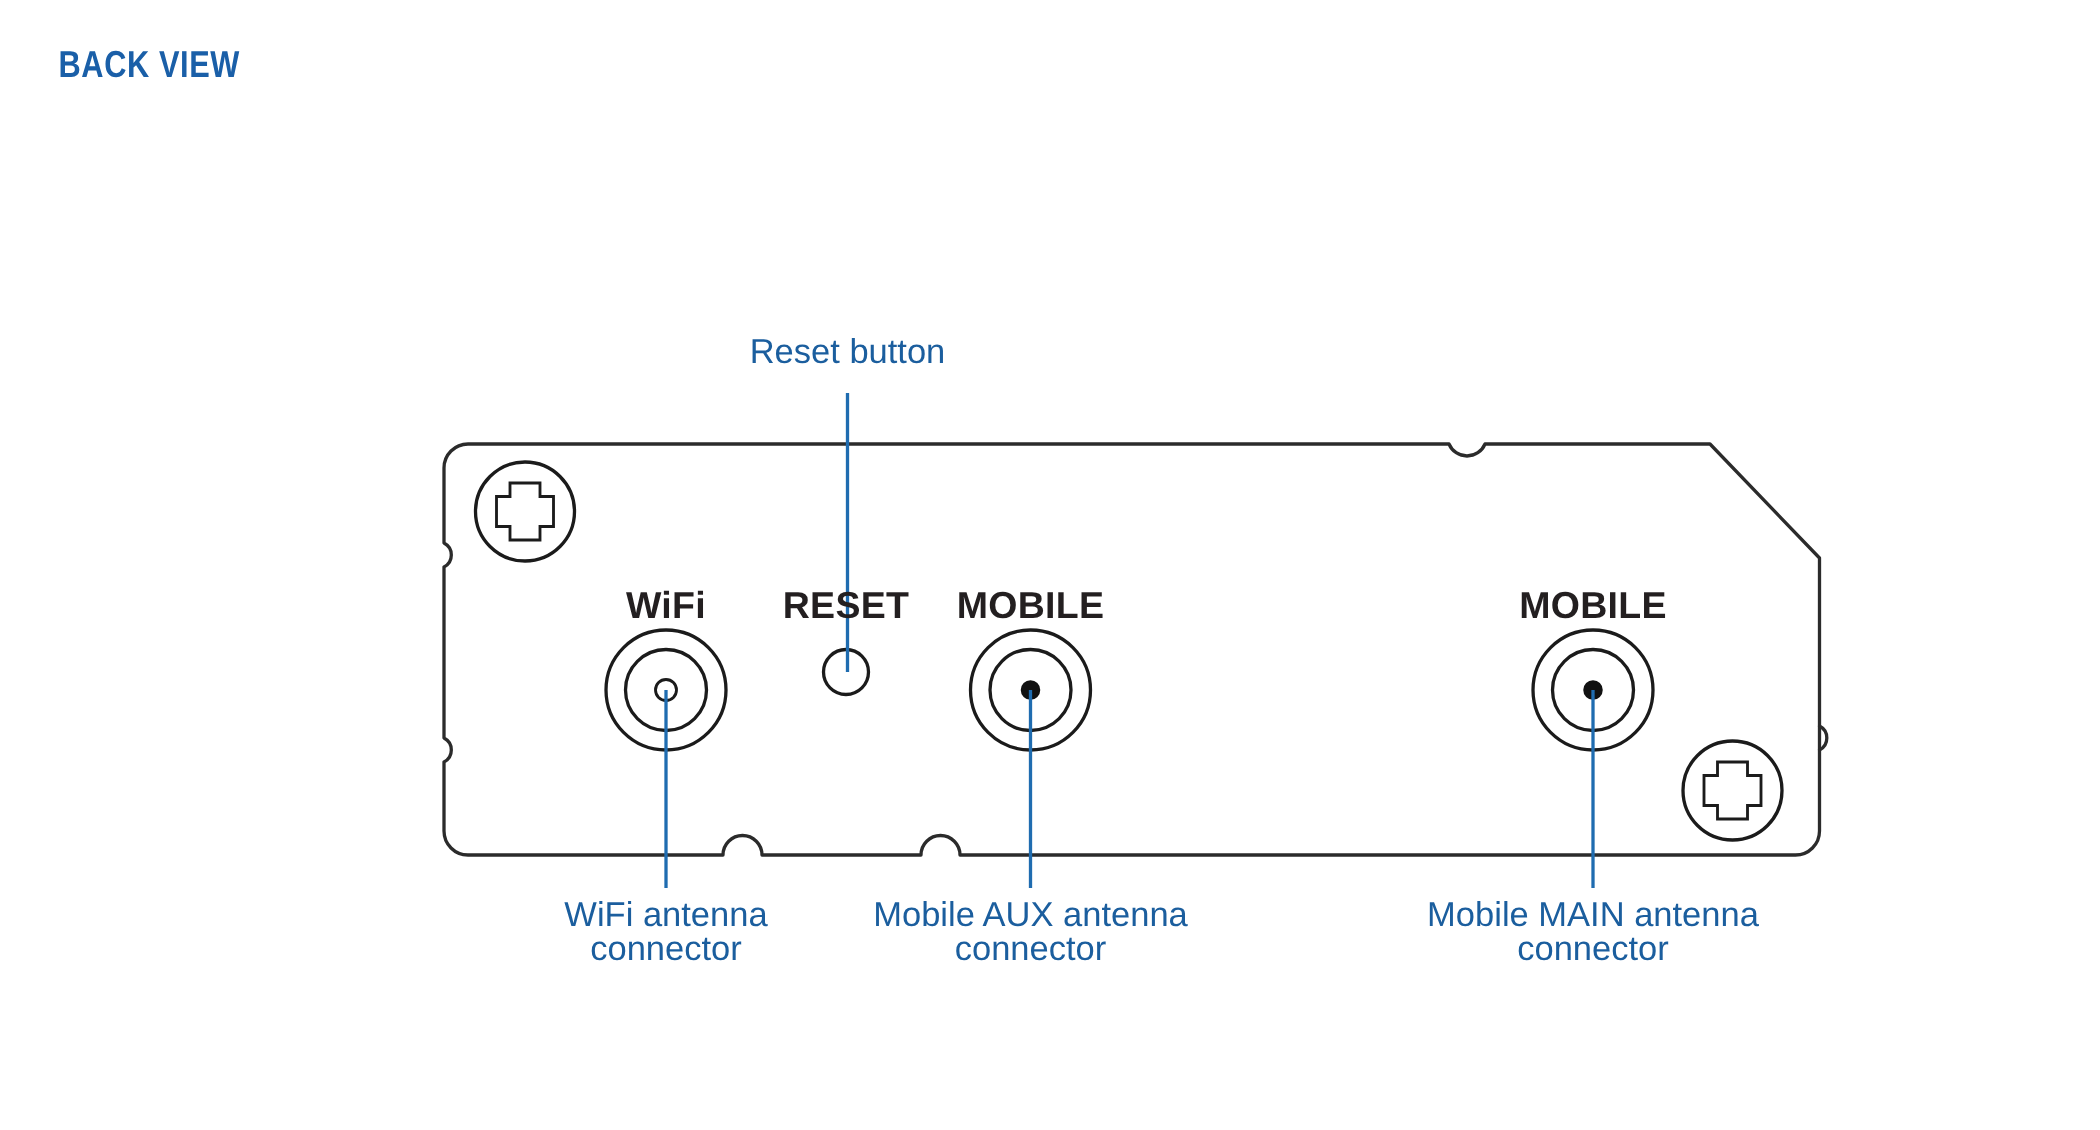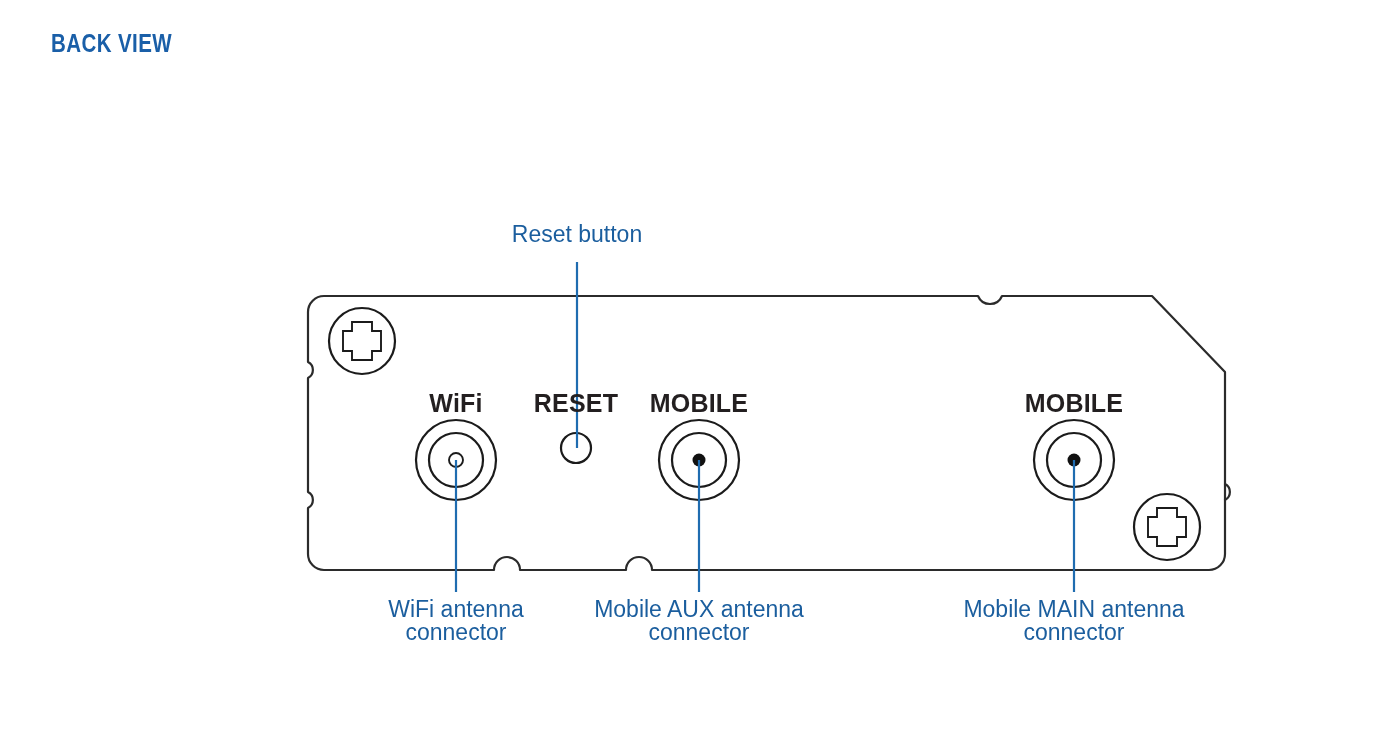--- a/index.html
+++ b/index.html
@@ -12,21 +12,21 @@
     width: 1400px;
     height: 753px;
     position: relative;
     overflow: hidden;
     font-family: "Liberation Sans", "DejaVu Sans", sans-serif;
   }
 
   #diagram-root {
     position: absolute;
     top: 0;
-    left: 12px;
+    left: 0;
     width: 1192px;
     height: 753px;
   }
 
   .page-title {
     position: absolute;
     left: 39px;
     top: 29px;
     font-family: "Liberation Sans Narrow", "Liberation Sans", sans-serif;
     font-size: 25px;

